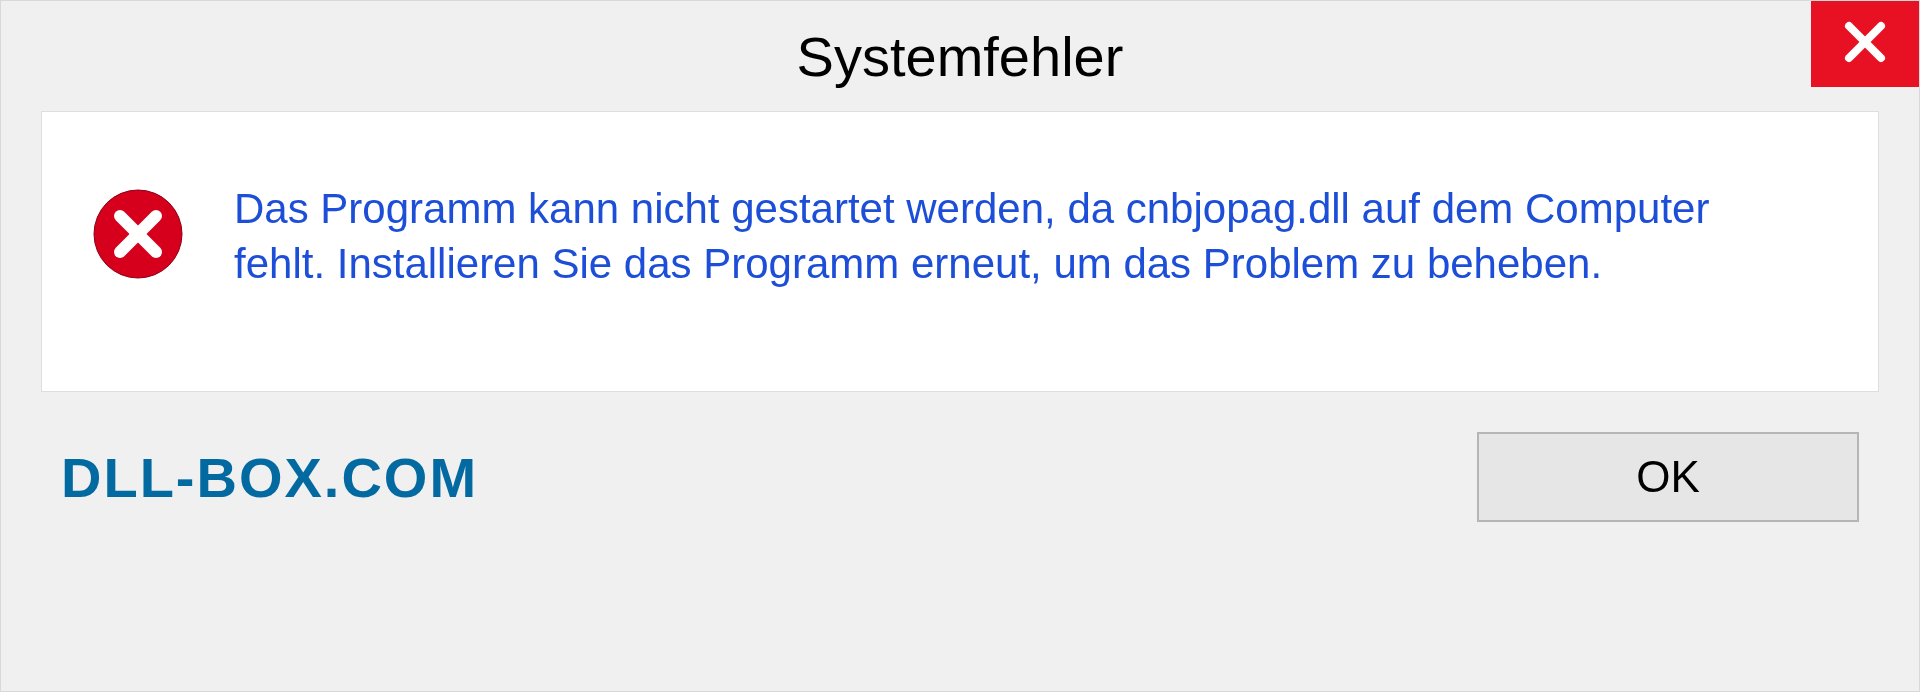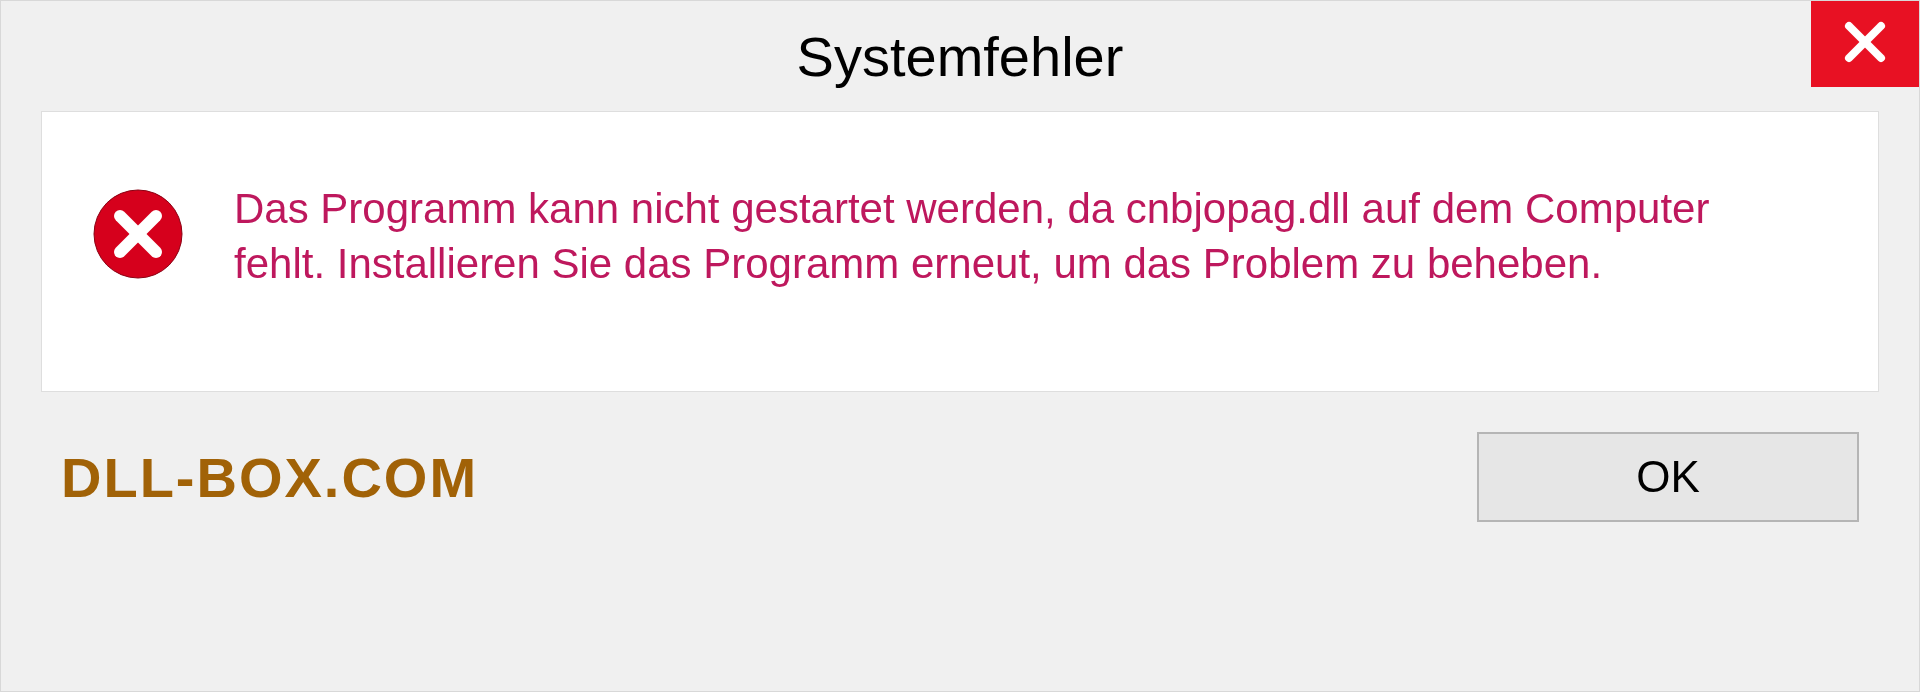--- a/index.html
+++ b/index.html
@@ -68,35 +68,35 @@
       height: 92px;
       margin-top: 6px;
     }
     .error-icon svg {
       width: 100%;
       height: 100%;
     }
     .message-text {
       font-size: 42px;
       line-height: 1.3;
-      color: #be185d;
+      color: #1d4ed8;
       font-weight: 400;
       padding-right: 30px;
     }
     .footer {
       display: flex;
       align-items: center;
       justify-content: space-between;
       padding: 30px 60px 30px 60px;
       margin-top: 10px;
     }
     .watermark {
       font-size: 56px;
       font-weight: 900;
-      color: #a16207;
+      color: #0369a1;
       letter-spacing: 2px;
       font-family: Arial, sans-serif;
     }
     .ok-button {
       width: 382px;
       height: 90px;
       background: #e6e6e6;
       border: 2px solid #b5b5b5;
       font-size: 44px;
       color: #000;

